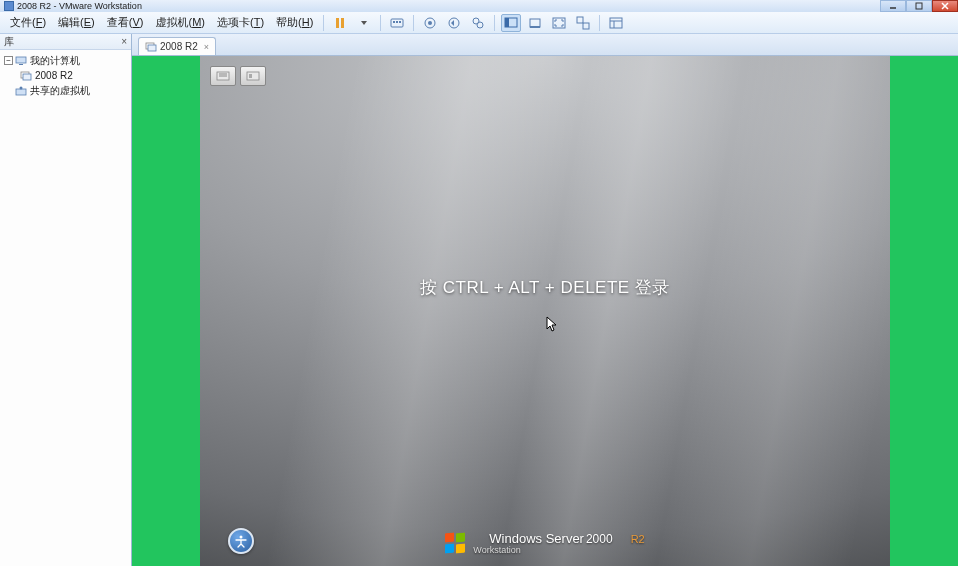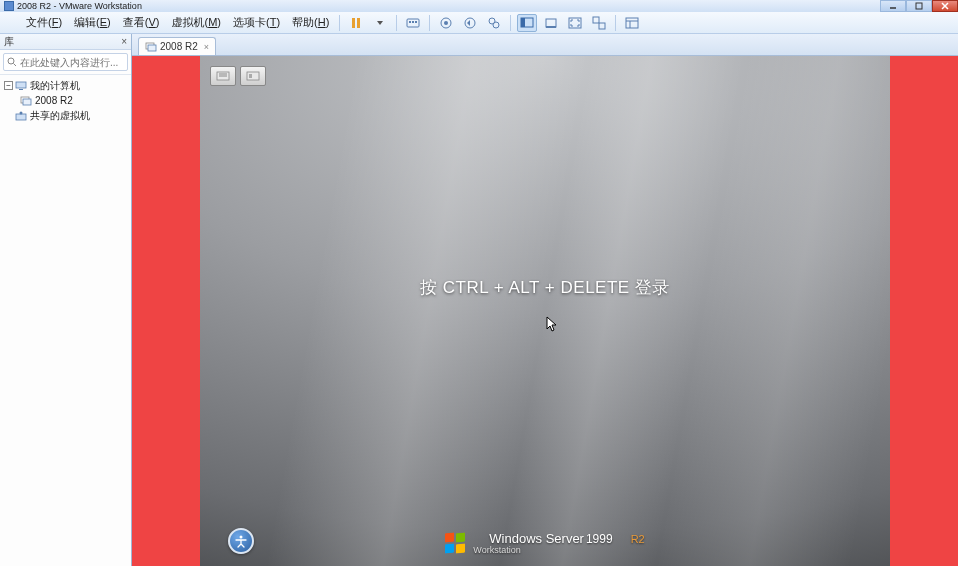--- a/index.html
+++ b/index.html
@@ -8,21 +8,21 @@
 
 .titlebar { height: 12px; background: linear-gradient(to bottom, #e8f0fb, #cfe0f5); display: flex; align-items: center; font-size: 9px; color: #222; padding-left: 4px; position: relative; }
 .titlebar .icon { width: 10px; height: 10px; background: #5b8bd0; margin-right: 3px; border: 1px solid #3a6aa8; }
 .win-controls { position: absolute; right: 0; top: 0; display: flex; height: 12px; }
 .win-btn { width: 26px; height: 12px; display: flex; align-items: center; justify-content: center; font-size: 8px; }
 .win-min { background: linear-gradient(to bottom, #d8e6f8, #b6cfee); border: 1px solid #9ab8dd; }
 .win-max { background: linear-gradient(to bottom, #d8e6f8, #b6cfee); border: 1px solid #9ab8dd; }
 .win-close { background: linear-gradient(to bottom, #e98a7e, #d04a32); border: 1px solid #a03020; color: #fff; font-weight: bold; }
 
 
-.menubar { height: 22px; background: linear-gradient(to bottom, #f5f9fe, #e0ecf9); display: flex; align-items: center; padding: 0 20px; font-size: 11px; color: #222; border-bottom: 1px solid #b8cde8; }
+.menubar { height: 22px; background: linear-gradient(to bottom, #f5f9fe, #e0ecf9); display: flex; align-items: center; padding: 0 4px; font-size: 11px; color: #222; border-bottom: 1px solid #b8cde8; }
 .menubar .menu-item { padding: 2px 6px; cursor: default; }
 .menubar .menu-item u { text-decoration: underline; }
 .menubar .sep { width: 1px; height: 16px; background: #b8cde8; margin: 0 4px; }
 .menubar .tool-btn { width: 20px; height: 18px; margin: 0 2px; display: flex; align-items: center; justify-content: center; border-radius: 2px; }
 .menubar .tool-btn svg { display: block; }
 .menubar .tool-btn.active { background: #cbe0f7; border: 1px solid #8fb3d9; }
 .pause-btn { color: #d98c00; font-weight: bold; letter-spacing: -1px; }
 
 
 .body { display: flex; height: calc(566px - 12px - 22px); }
@@ -42,21 +42,21 @@
 .tree-icon { width: 12px; height: 10px; margin-right: 3px; display: inline-flex; align-items: center; justify-content: center; }
 
 
 .main { flex: 1; display: flex; flex-direction: column; background: #ced9e8; }
 .tabbar { height: 22px; background: linear-gradient(to bottom, #e8f0fb, #d4e2f3); display: flex; align-items: flex-end; padding: 0 6px; border-bottom: 1px solid #a8bdd8; }
 .tab { height: 18px; background: #fdfdfd; border: 1px solid #a8bdd8; border-bottom: none; border-radius: 3px 3px 0 0; padding: 0 6px; display: flex; align-items: center; font-size: 10px; color: #333; margin-right: 2px; }
 .tab svg { margin-right: 3px; }
 .tab .tab-close { margin-left: 6px; font-size: 9px; color: #888; }
 
 
-.vm-screen-wrap { flex: 1; background: #ef4444; display: flex; justify-content: center; }
+.vm-screen-wrap { flex: 1; background: #22c55e; display: flex; justify-content: center; }
 .vm-screen { width: 690px; height: 100%; position: relative; overflow: hidden;
   background:
     linear-gradient(100deg, rgba(255,255,255,0) 20%, rgba(255,255,255,0.22) 35%, rgba(255,255,255,0) 50%,
                             rgba(255,255,255,0.18) 58%, rgba(255,255,255,0) 70%, rgba(255,255,255,0.14) 82%, rgba(255,255,255,0) 95%),
     radial-gradient(ellipse 140% 110% at 50% 0%, #c7c9cc 0%, #9b9da1 45%, #6a6c70 85%, #4e5053 100%);
 }
 .vm-topbar { position: absolute; top: 10px; left: 10px; display: flex; gap: 4px; }
 .vm-top-btn { width: 26px; height: 20px; background: linear-gradient(to bottom, #f4f4f4, #cfcfcf); border: 1px solid #888; border-radius: 2px; display: flex; align-items: center; justify-content: center; }
 .login-text { position: absolute; top: 220px; left: 0; right: 0; text-align: center; color: #fff; font-size: 17px; text-shadow: 0 1px 3px rgba(0,0,0,0.6); letter-spacing: 0.5px; }
 .cursor-arrow { position: absolute; top: 260px; left: 346px; }
@@ -187,29 +187,20 @@
   </div>
 </div>
 
 <div class="body">
 
   <div class="library">
     <div class="lib-header">
       <span>库</span>
       <span class="close-x">×</span>
     </div>
-    <div class="lib-search">
-      <div class="lib-search-box">
-        <svg width="10" height="10" viewBox="0 0 10 10">
-            <circle cx="4" cy="4" r="3" fill="none" stroke="#888" stroke-width="1"></circle>
-            <line x1="6.5" y1="6.5" x2="9" y2="9" stroke="#888" stroke-width="1"></line>
-          </svg>
-        <input type="text" placeholder="在此处键入内容进行..." style="">
-      </div>
-    </div>
     <div class="lib-tree">
       <div class="tree-row">
         <span class="tree-toggle">−</span>
         <span class="tree-icon">
             <svg width="12" height="10" viewBox="0 0 12 10">
               <rect x="1" y="1" width="10" height="6" fill="#cfe0f5" stroke="#5a7fb0" stroke-width="0.8"></rect>
               <rect x="4" y="8" width="4" height="1" fill="#5a7fb0"></rect>
             </svg>
           </span>
         <span>我的计算机</span>
@@ -281,21 +272,21 @@
 
         <div class="branding">
           <div class="win-flag">
             <div class="q q1"></div>
               <div class="q q2"></div>
               <div class="q q3"></div>
               <div class="q q4"></div>
           </div>
           <div class="brand-text">
             <div class="line1">
-              <span class="light">Windows Server</span><span class="year">1999</span><span class="r2">R2</span>
+              <span class="light">Windows Server</span><span class="year">2000</span><span class="r2">R2</span>
             </div>
             <div class="line2">Workstation</div>
           </div>
         </div>
       </div>
     </div>
   </div>
 </div>
 
 </body></html>

